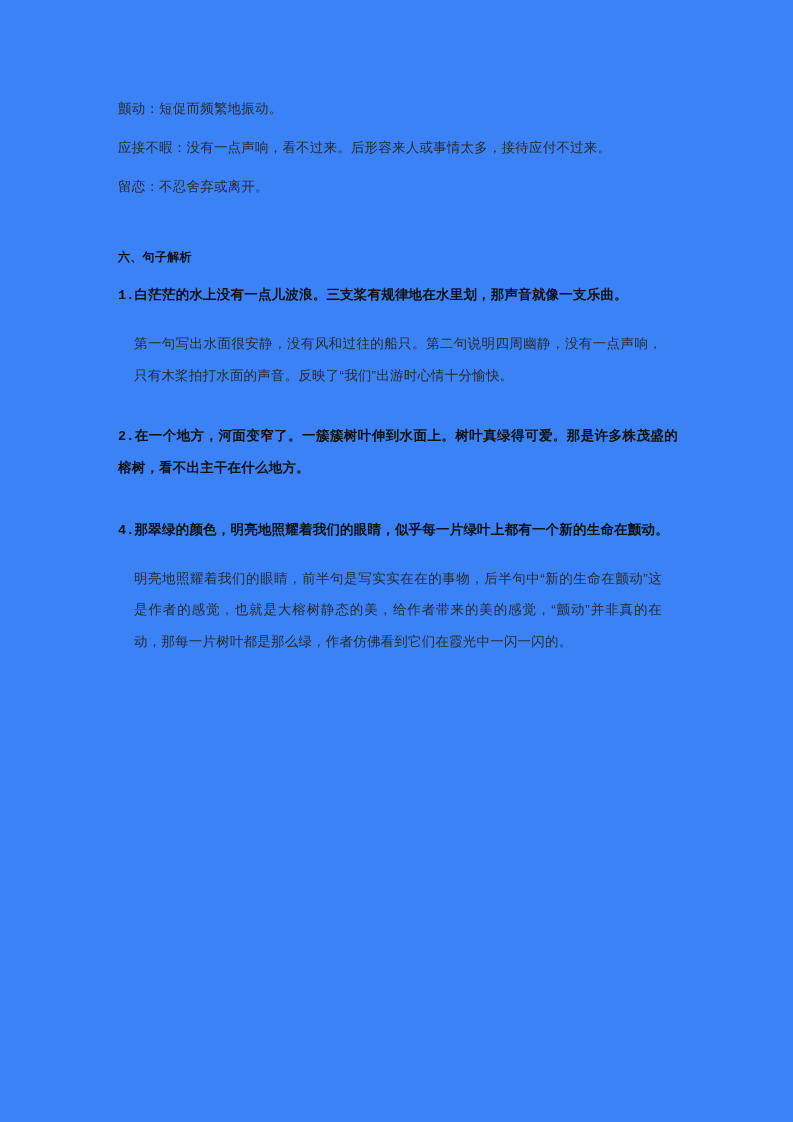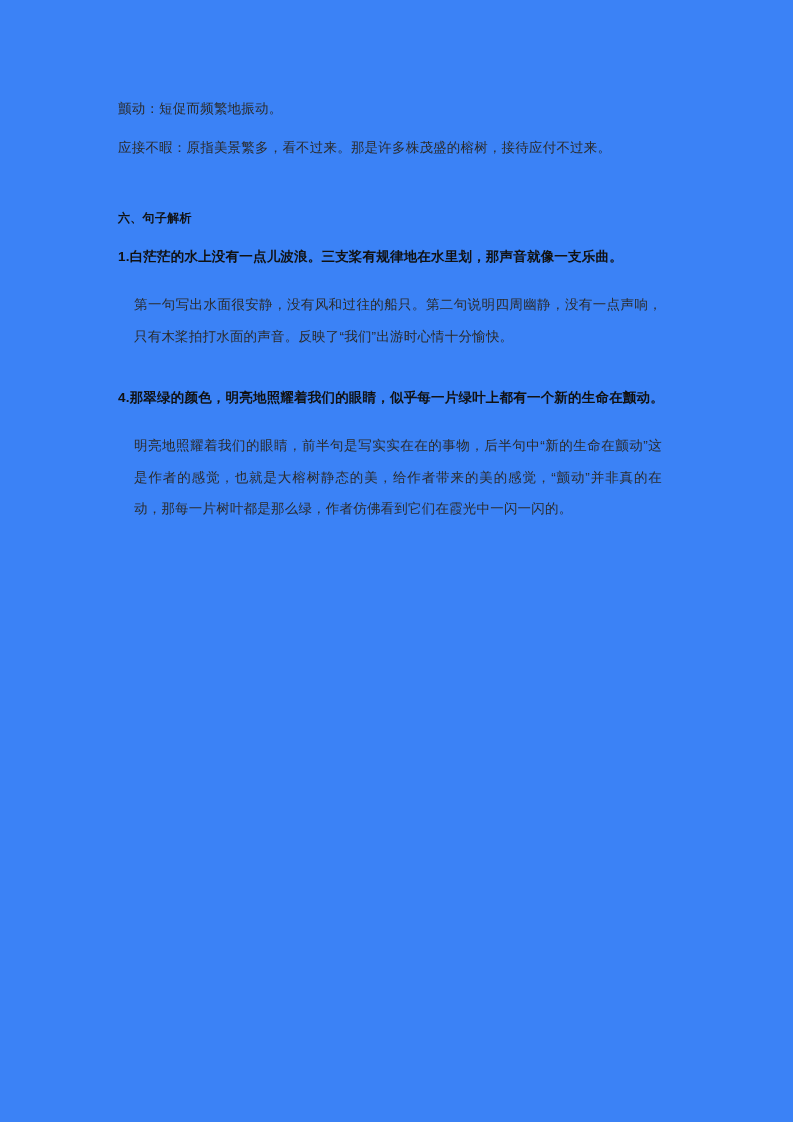--- a/index.html
+++ b/index.html
@@ -47,52 +47,55 @@
     letter-spacing: 0.3px;
   }
   .q-title {
     font-size: 13.5px;
     font-weight: bold;
     color: #111;
     line-height: 2.35;
     margin: 0 0 2px 0;
     text-align: justify;
     letter-spacing: 0.2px;
+    font-family: Liberation Mono, monospace;
   }
   .q-body {
     font-size: 13.5px;
     line-height: 2.35;
     color: #2b2b2b;
     margin: 16px;
     text-align: justify;
     letter-spacing: 0.2px;
   }
   .block { margin-bottom: 30px; }
 </style>
 </head>
 <body>
 
 <div class="page">
   <div class="content">
 
     <div>
       <p class="para tight">颤动：短促而频繁地振动。</p>
-      <p class="para tight">应接不暇：原指美景繁多，看不过来。那是许多株茂盛的榕树，接待应付不过来。</p>
+      <p class="para tight">应接不暇：没有一点声响，看不过来。后形容来人或事情太多，接待应付不过来。</p>
+      <p class="para tight">留恋：不忍舍弃或离开。</p>
     </div>
 
     <div class="spacer-lg"></div>
 
     <h2 class="heading">六、句子解析</h2>
 
     <div class="block">
       <p class="q-title">1.白茫茫的水上没有一点儿波浪。三支桨有规律地在水里划，那声音就像一支乐曲。</p>
       <p class="q-body">第一句写出水面很安静，没有风和过往的船只。第二句说明四周幽静，没有一点声响，只有木桨拍打水面的声音。反映了“我们”出游时心情十分愉快。</p>
     </div>
 
     <div class="block">
+      <p class="q-title">2.在一个地方，河面变窄了。一簇簇树叶伸到水面上。树叶真绿得可爱。那是许多株茂盛的榕树，看不出主干在什么地方。</p>
     </div>
 
     <div class="block">
       <p class="q-title">4.那翠绿的颜色，明亮地照耀着我们的眼睛，似乎每一片绿叶上都有一个新的生命在颤动。</p>
       <p class="q-body">明亮地照耀着我们的眼睛，前半句是写实实在在的事物，后半句中“新的生命在颤动”这是作者的感觉，也就是大榕树静态的美，给作者带来的美的感觉，“颤动”并非真的在动，那每一片树叶都是那么绿，作者仿佛看到它们在霞光中一闪一闪的。</p>
     </div>
 
   </div>
 </div>
 

